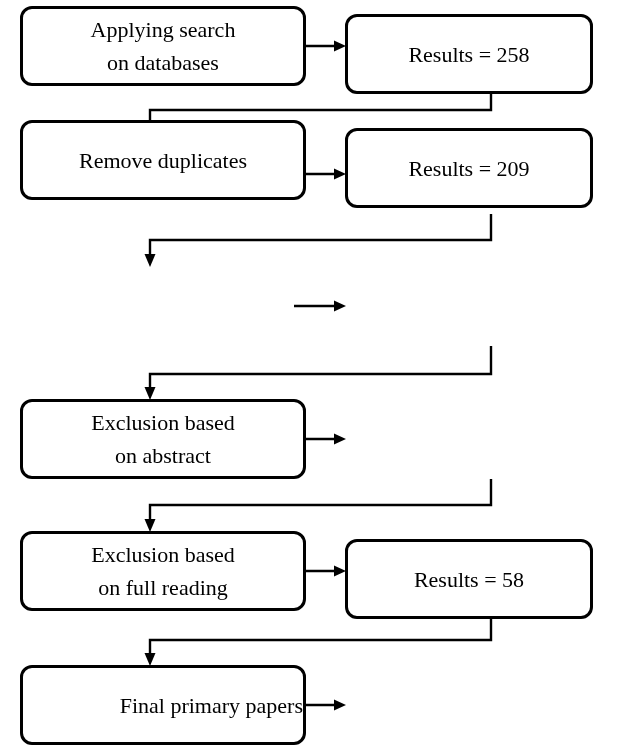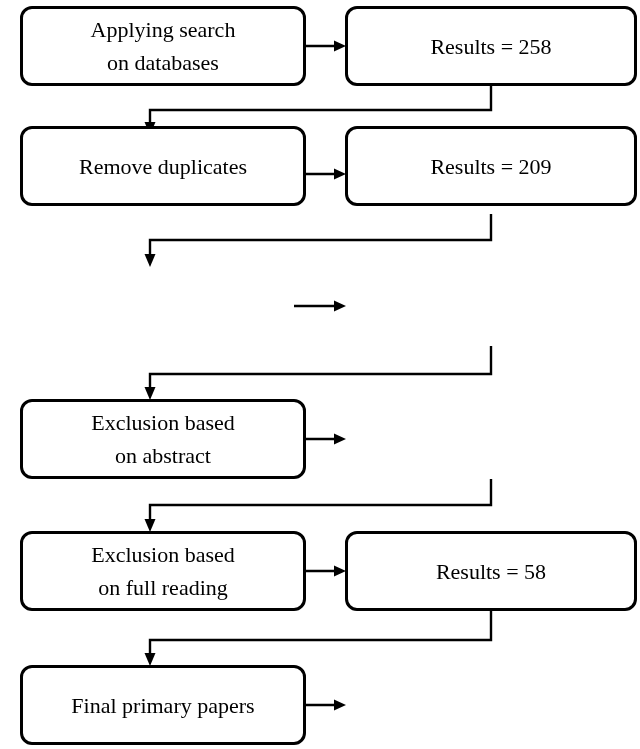--- a/index.html
+++ b/index.html
@@ -27,27 +27,27 @@
     box-sizing: border-box;
     border: 3px solid #000000;
     border-radius: 12px;
     background: #ffffff;
     display: flex;
     align-items: center;
     justify-content: center;
     height: 80px;
   }
   .box.left  { left: 7px;   width: 286px; margin-left: 13px; }
-  .box.right { left: 345px; width: 292px; }
+  .box.right { left: 345px; width: 248px; margin-top: 8px; }
   .r1 { top: 6px;   }
-  .r2 { top: 126px; }
+  .r2 { top: 120px; }
   .r3 { top: 266px; }
   .r4 { top: 399px; }
   .r5 { top: 531px; }
-  .r6 { top: 665px; }
+  .r6 { top: 665px; justify-content: flex-end; }
   .box .label {
     font-size: 22px;
     line-height: 33px;
     text-align: center;
     white-space: pre-line;
   }
   svg line, svg polyline { stroke: #000000; stroke-width: 2.4; fill: none; }
   svg polygon { fill: #000000; stroke: none; }
 </style>
 </head>

